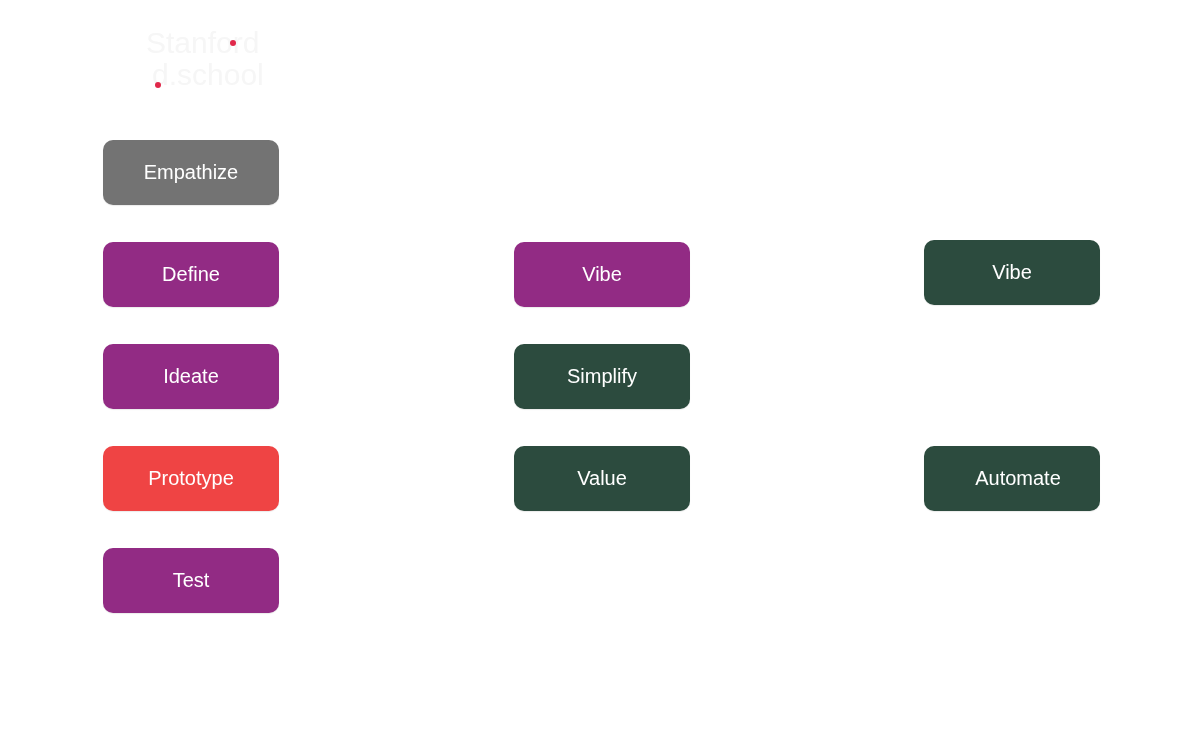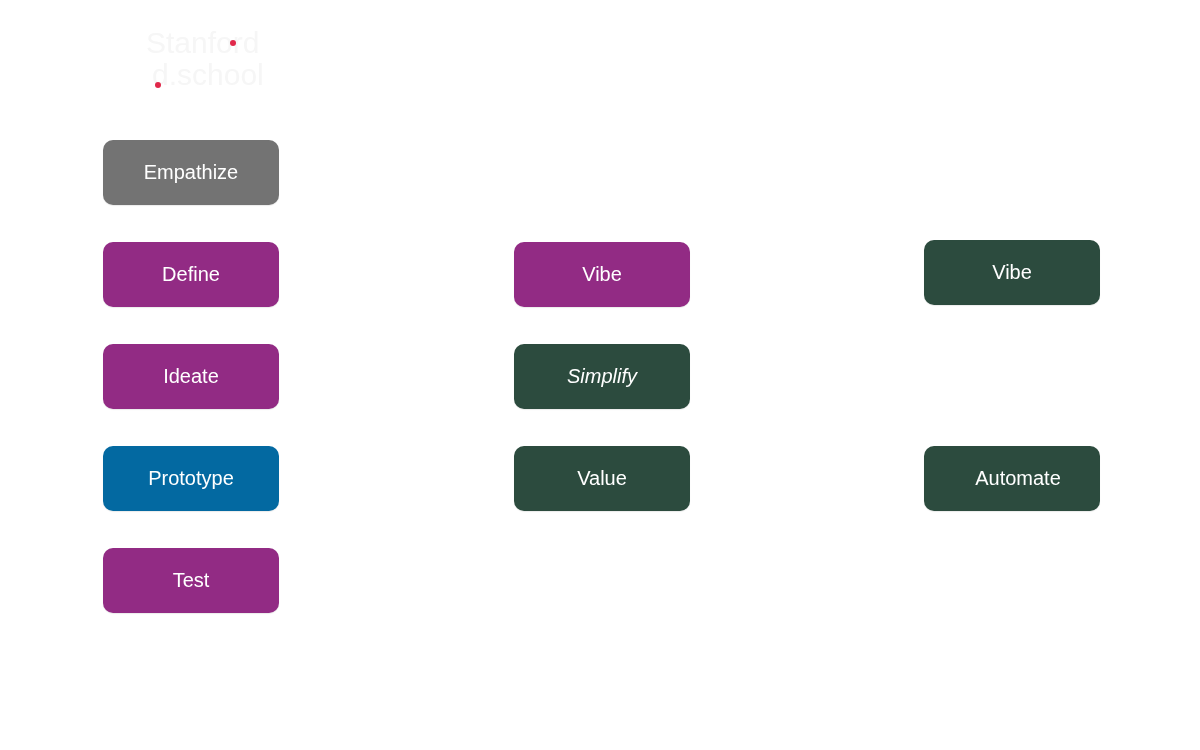--- a/index.html
+++ b/index.html
@@ -78,31 +78,31 @@
 
 <div class="node c1 r1" style="background: #737373; color: rgb(255, 255, 255);">
   <span>Empathize</span>
 </div>
 <div class="node c1 r2" style="background: rgb(146, 43, 132); color: rgb(255, 255, 255);">
   <span>Define</span>
 </div>
 <div class="node c1 r3" style="background: rgb(146, 43, 132); color: rgb(255, 255, 255);">
   <span>Ideate</span>
 </div>
-<div class="node c1 r4" style="background: #0369a1; color: rgb(255, 255, 255);">
+<div class="node c1 r4" style="background: #ef4444; color: rgb(255, 255, 255);">
   <span>Prototype</span>
 </div>
 <div class="node c1 r5" style="background: rgb(146, 43, 132); color: rgb(255, 255, 255);">
   <span>Test</span>
 </div>
 
 <div class="node c2 r2" style="background: rgb(146, 43, 132); color: rgb(255, 255, 255);">
   <span>Vibe</span>
 </div>
-<div class="node c2 r3" style="background: rgb(44, 75, 62); color: rgb(255, 255, 255); font-style: italic;">
+<div class="node c2 r3" style="background: rgb(44, 75, 62); color: rgb(255, 255, 255);">
   <span>Simplify</span>
 </div>
 <div class="node c2 r4" style="background: rgb(44, 75, 62); color: rgb(255, 255, 255);">
   <span>Value</span>
 </div>
 
 <div class="node c3 r2b" style="background: rgb(44, 75, 62); color: rgb(255, 255, 255);">
   <span>Vibe</span>
 </div>
 <div class="node c3 r4" style="background: rgb(44, 75, 62); color: rgb(255, 255, 255); padding-left: 12px;">

